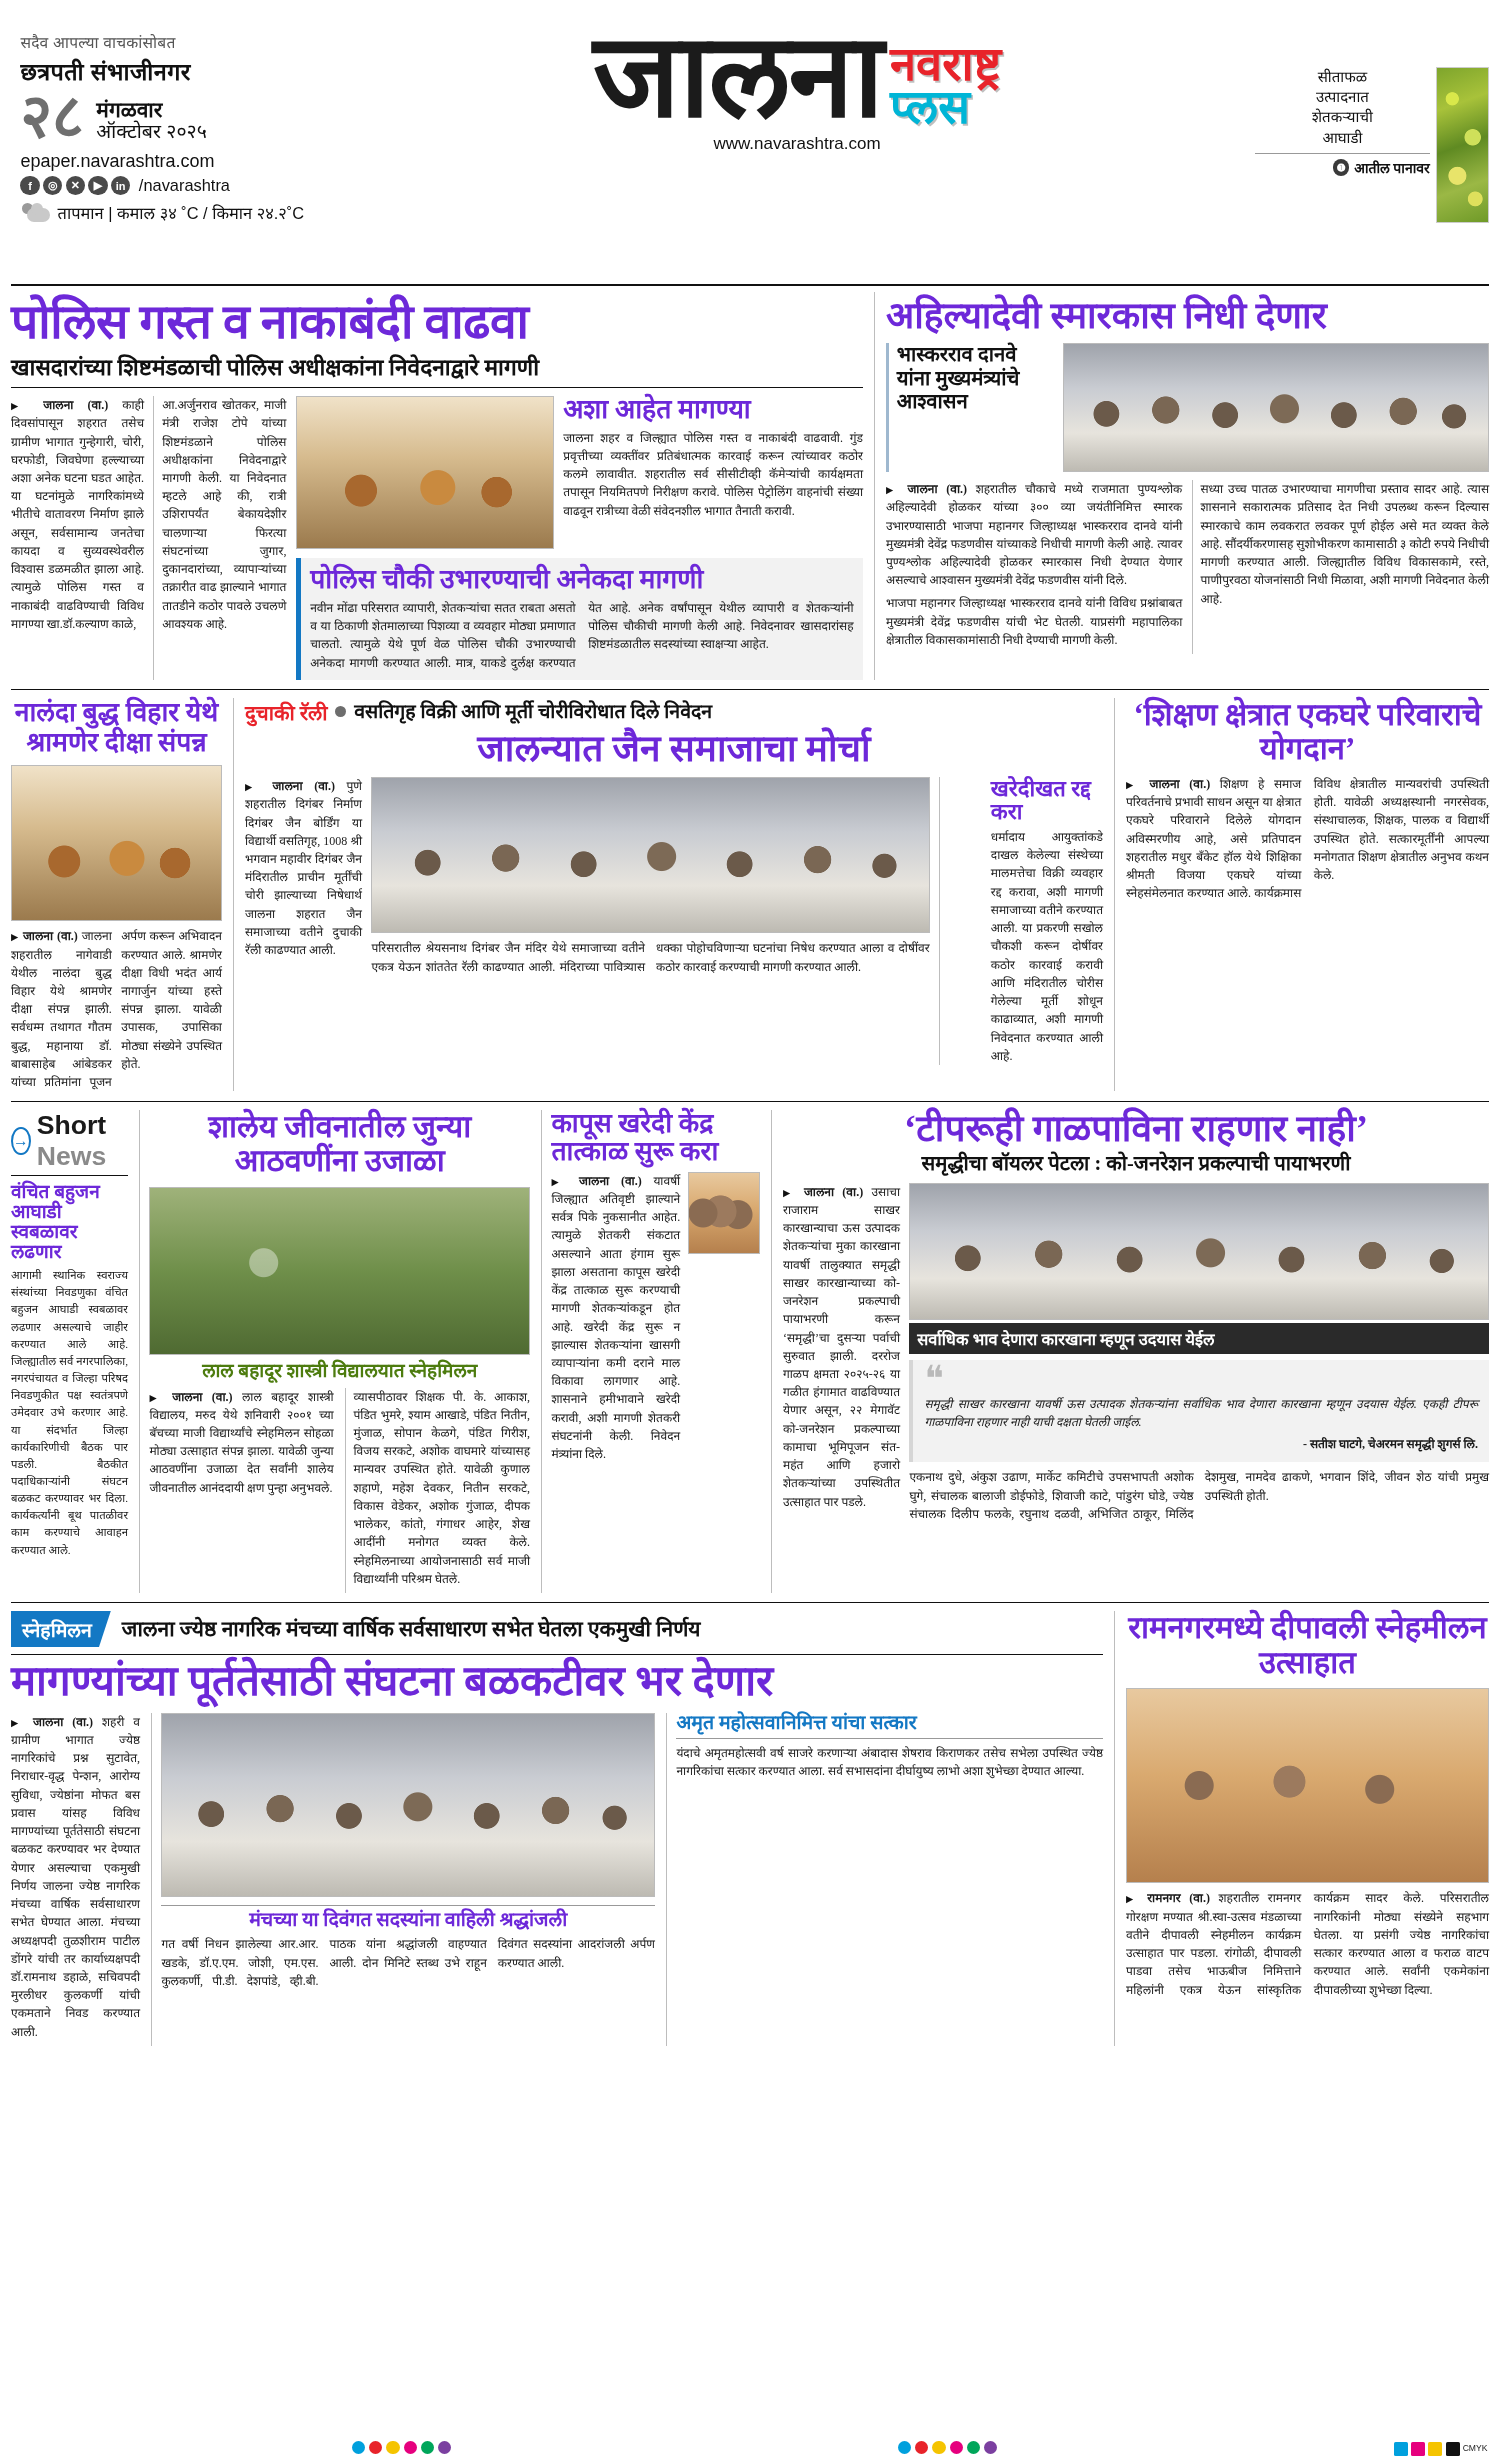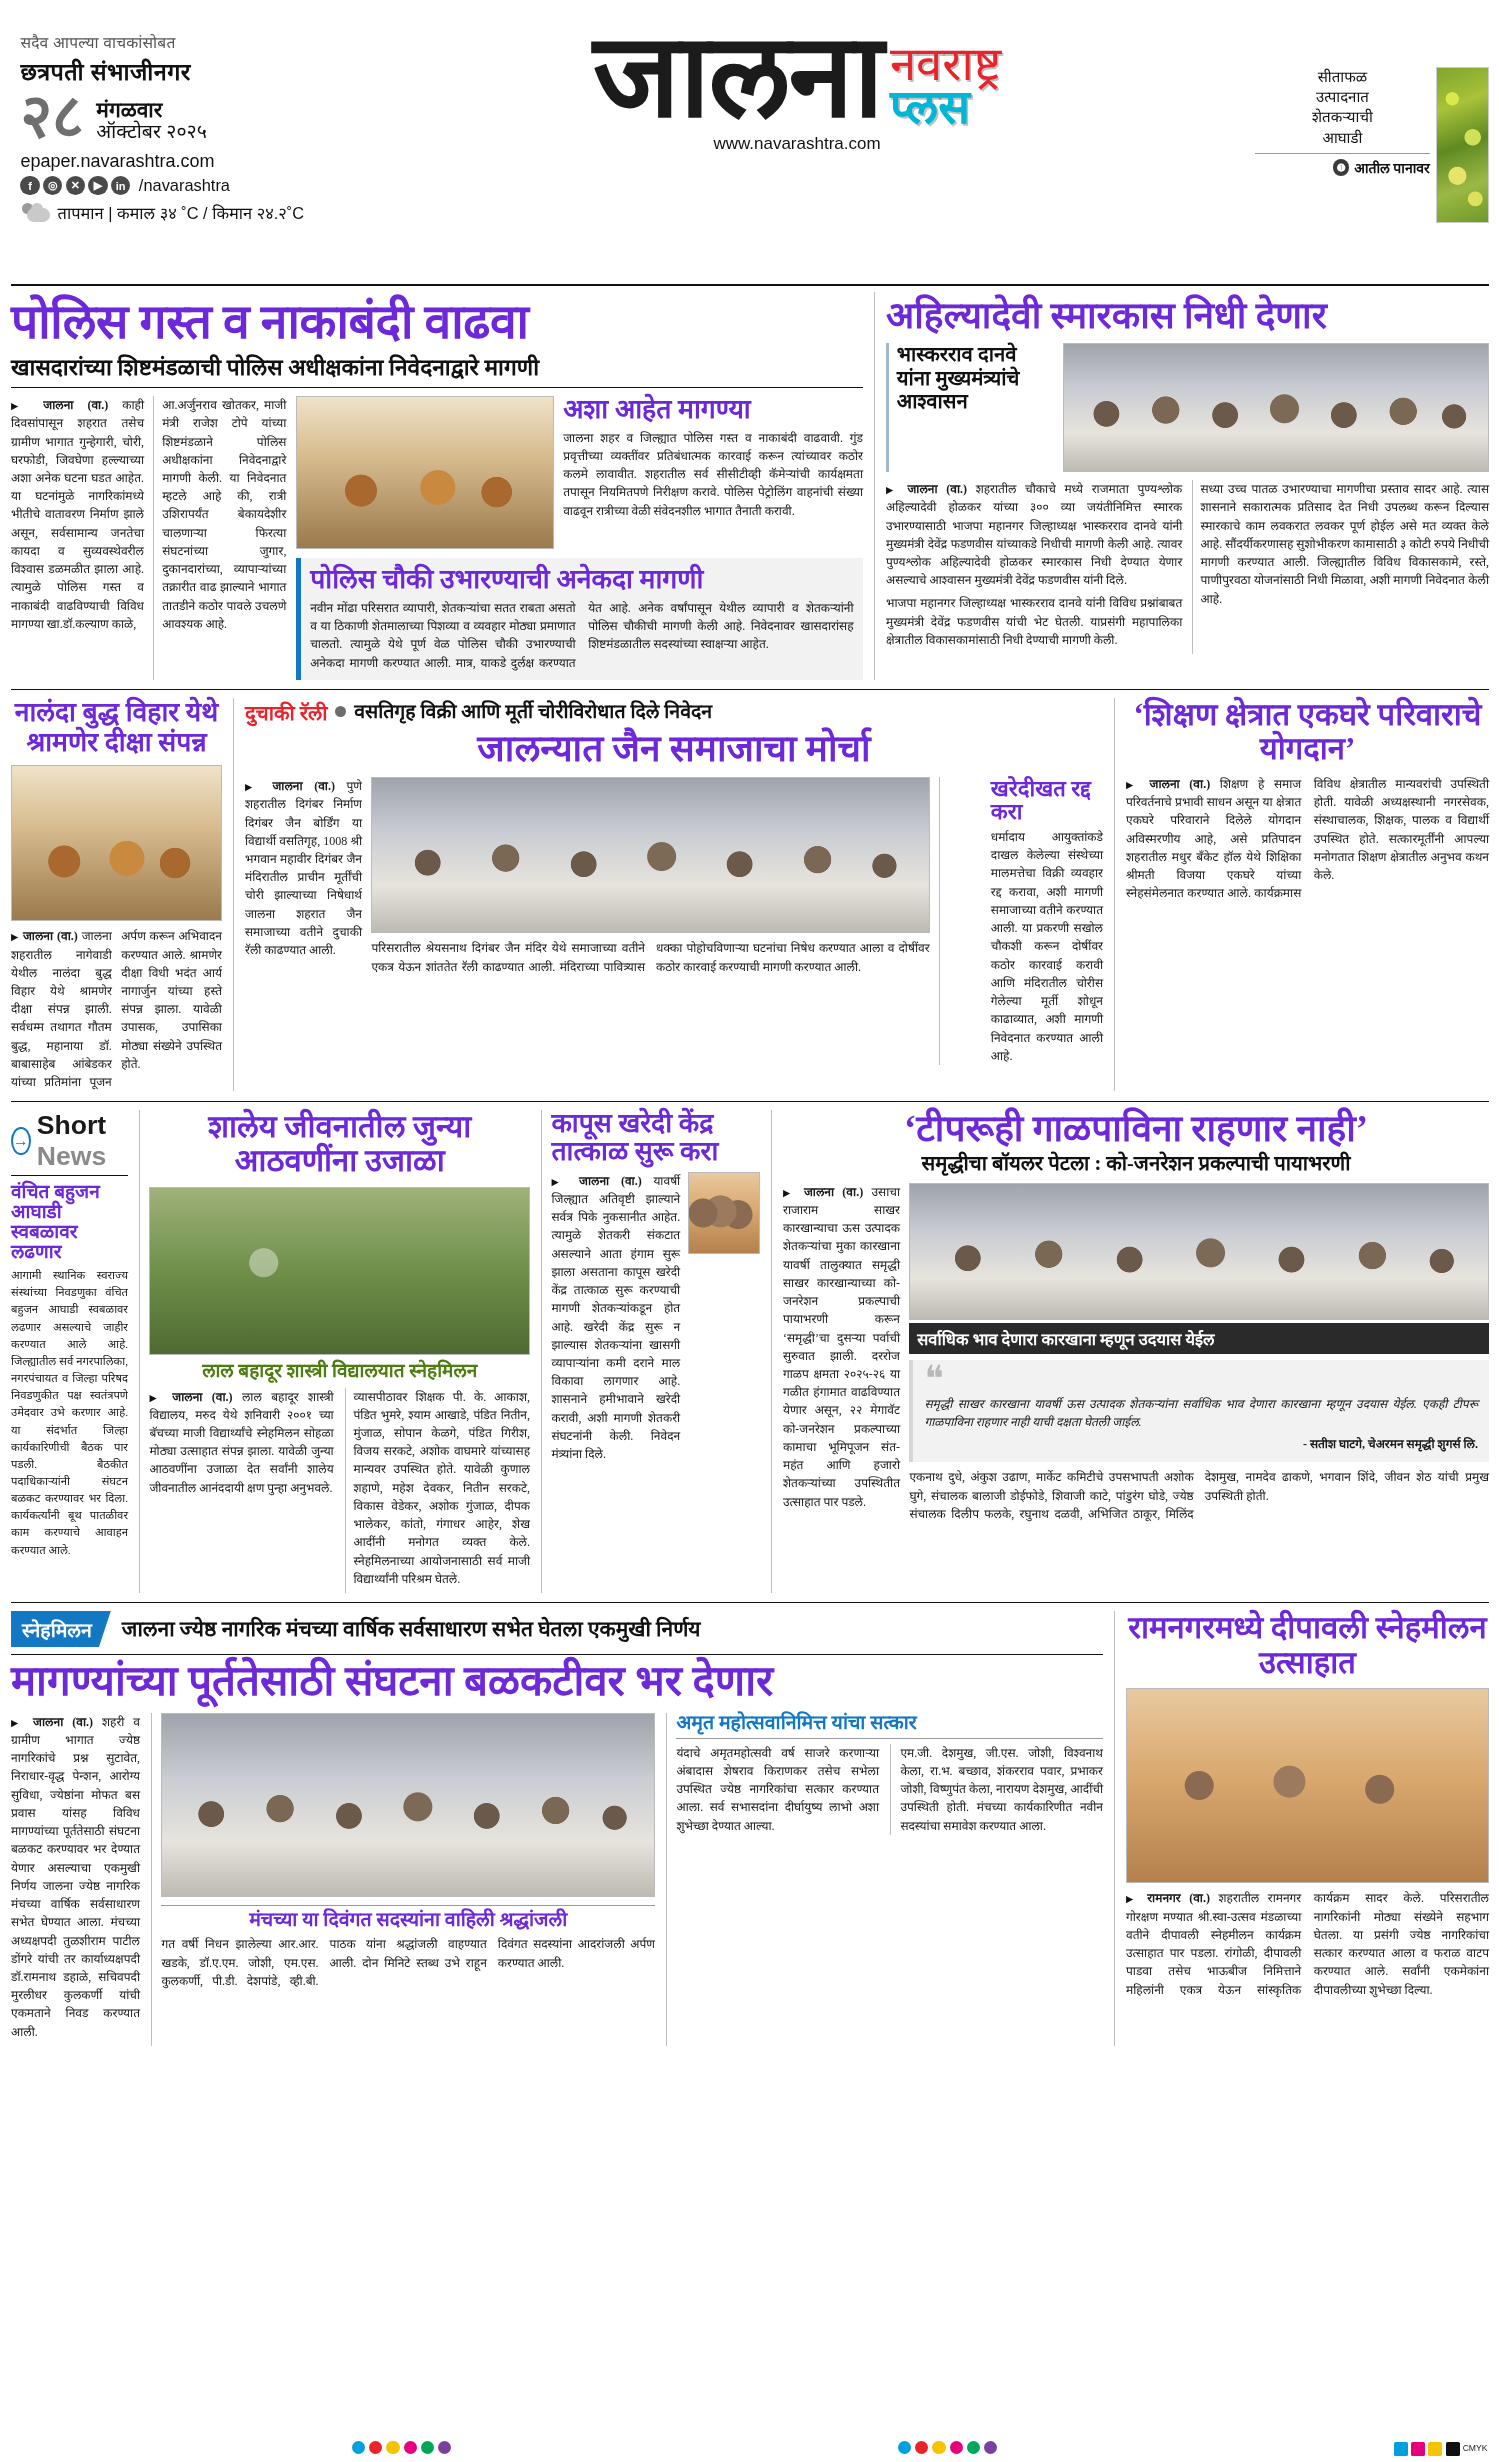--- a/index.html
+++ b/index.html
@@ -36,21 +36,21 @@
   .wx-ico { width:31px; height:22px; position:relative; display:inline-block; }
   .wx-sun { position:absolute; left:1.6px; top:1.6px; width:11px;height:11px;border-radius:50%;background:#9a9a9a;}
   .wx-cloud { position:absolute; left:7px; top:7px; width:22.7px;height:13.3px;border-radius:7.8px;background:#c9c9c9;}
   .wx-cloud:after{content:"";position:absolute;left:3.9px;top:-5.5px;width:11.7px;height:11.7px;border-radius:50%;background:#c9c9c9;}
 
   .mast-center { flex:1; text-align:center; position:relative; padding-top:14px; }
   .logo-wrap { display:inline-flex; align-items:flex-end; justify-content:center; }
   .logo-jalna { font-size:117px; font-weight:bold; line-height:.92; color:#1b1b1b;
                 font-family:"Liberation Sans",sans-serif; letter-spacing:-1.6px;}
   .logo-nr { margin-left:7.8px; padding-top:17px; text-align:left; }
-  .logo-nav { font-size:47px; font-weight:normal; color:#e8232a; line-height:.92;
+  .logo-nav { font-size:47px; font-weight:bold; color:#e8232a; line-height:.92;
               font-family:"Liberation Sans",sans-serif;
               text-shadow:1.6px 1.6px 0 rgba(0,0,0,.25);}
   .logo-plus { font-size:47px; font-weight:bold; color:#00b5d6; line-height:.95;
                font-family:"Liberation Sans",sans-serif;
                text-shadow:1.6px 1.6px 0 rgba(0,0,0,.25);}
   .mast-url { font-size:17px; margin-top:4.7px; font-family:"Liberation Sans",sans-serif; color:#111;}
 
   .mast-right { width:234px; display:flex; align-items:flex-start; gap:6.2px; padding-top:59px;}
   .mr-text { text-align:center; flex:1; }
   .mr-line { font-size:15px; line-height:1.35; font-family:"Liberation Sans",sans-serif;}
@@ -416,21 +416,20 @@
             <div class="hl hl-s" style="text-align:center;font-size:19.5px;">मंचच्या या दिवंगत सदस्यांना वाहिली श्रद्धांजली</div>
             <div class="body-t" style="margin-top:4.7px;column-count:3;column-gap:11px;">गत वर्षी निधन झालेल्या आर.आर. खडके, डॉ.ए.एम. जोशी, एम.एस. कुलकर्णी, पी.डी. देशपांडे, व्ही.बी. पाठक यांना श्रद्धांजली वाहण्यात आली. दोन मिनिटे स्तब्ध उभे राहून दिवंगत सदस्यांना आदरांजली अर्पण करण्यात आली.</div>
           </div>
         </div>
         <div style="width:437px;" class="vline">
           <div style="padding-left:9.4px;">
             <div class="hl hl-s" style="color:#1378c4;font-size:19.5px;">अमृत महोत्सवानिमित्त यांचा सत्कार</div>
             <div class="rule-tn" style="margin:4.7px 0;"></div>
             <div style="display:flex;gap:11px;">
               <div class="body-t" style="flex:1;">यंदाचे अमृतमहोत्सवी वर्ष साजरे करणाऱ्या अंबादास शेषराव किराणकर तसेच सभेला उपस्थित ज्येष्ठ नागरिकांचा सत्कार करण्यात आला. सर्व सभासदांना दीर्घायुष्य लाभो अशा शुभेच्छा देण्यात आल्या.</div>
-              <div class="body-t vline" style="flex:1;padding-left:9.4px;">एम.जी. देशमुख, जी.एस. जोशी, विश्वनाथ केला, रा.भ. बच्छाव, शंकरराव पवार, प्रभाकर जोशी, विष्णुपंत केला, नारायण देशमुख, आदींची उपस्थिती होती. मंचच्या कार्यकारिणीत नवीन सदस्यांचा समावेश करण्यात आला.</div>
             </div>
           </div>
         </div>
       </div>
     </div>
 
     <div style="width:375px;" class="vline">
       <div style="padding-left:11px;">
         <div class="hl hl-l" style="text-align:center;line-height:1.12;">रामनगरमध्ये दीपावली स्नेहमीलन उत्साहात</div>
         <div class="photo warm" style="height:195px;margin-top:7.8px;"></div>

